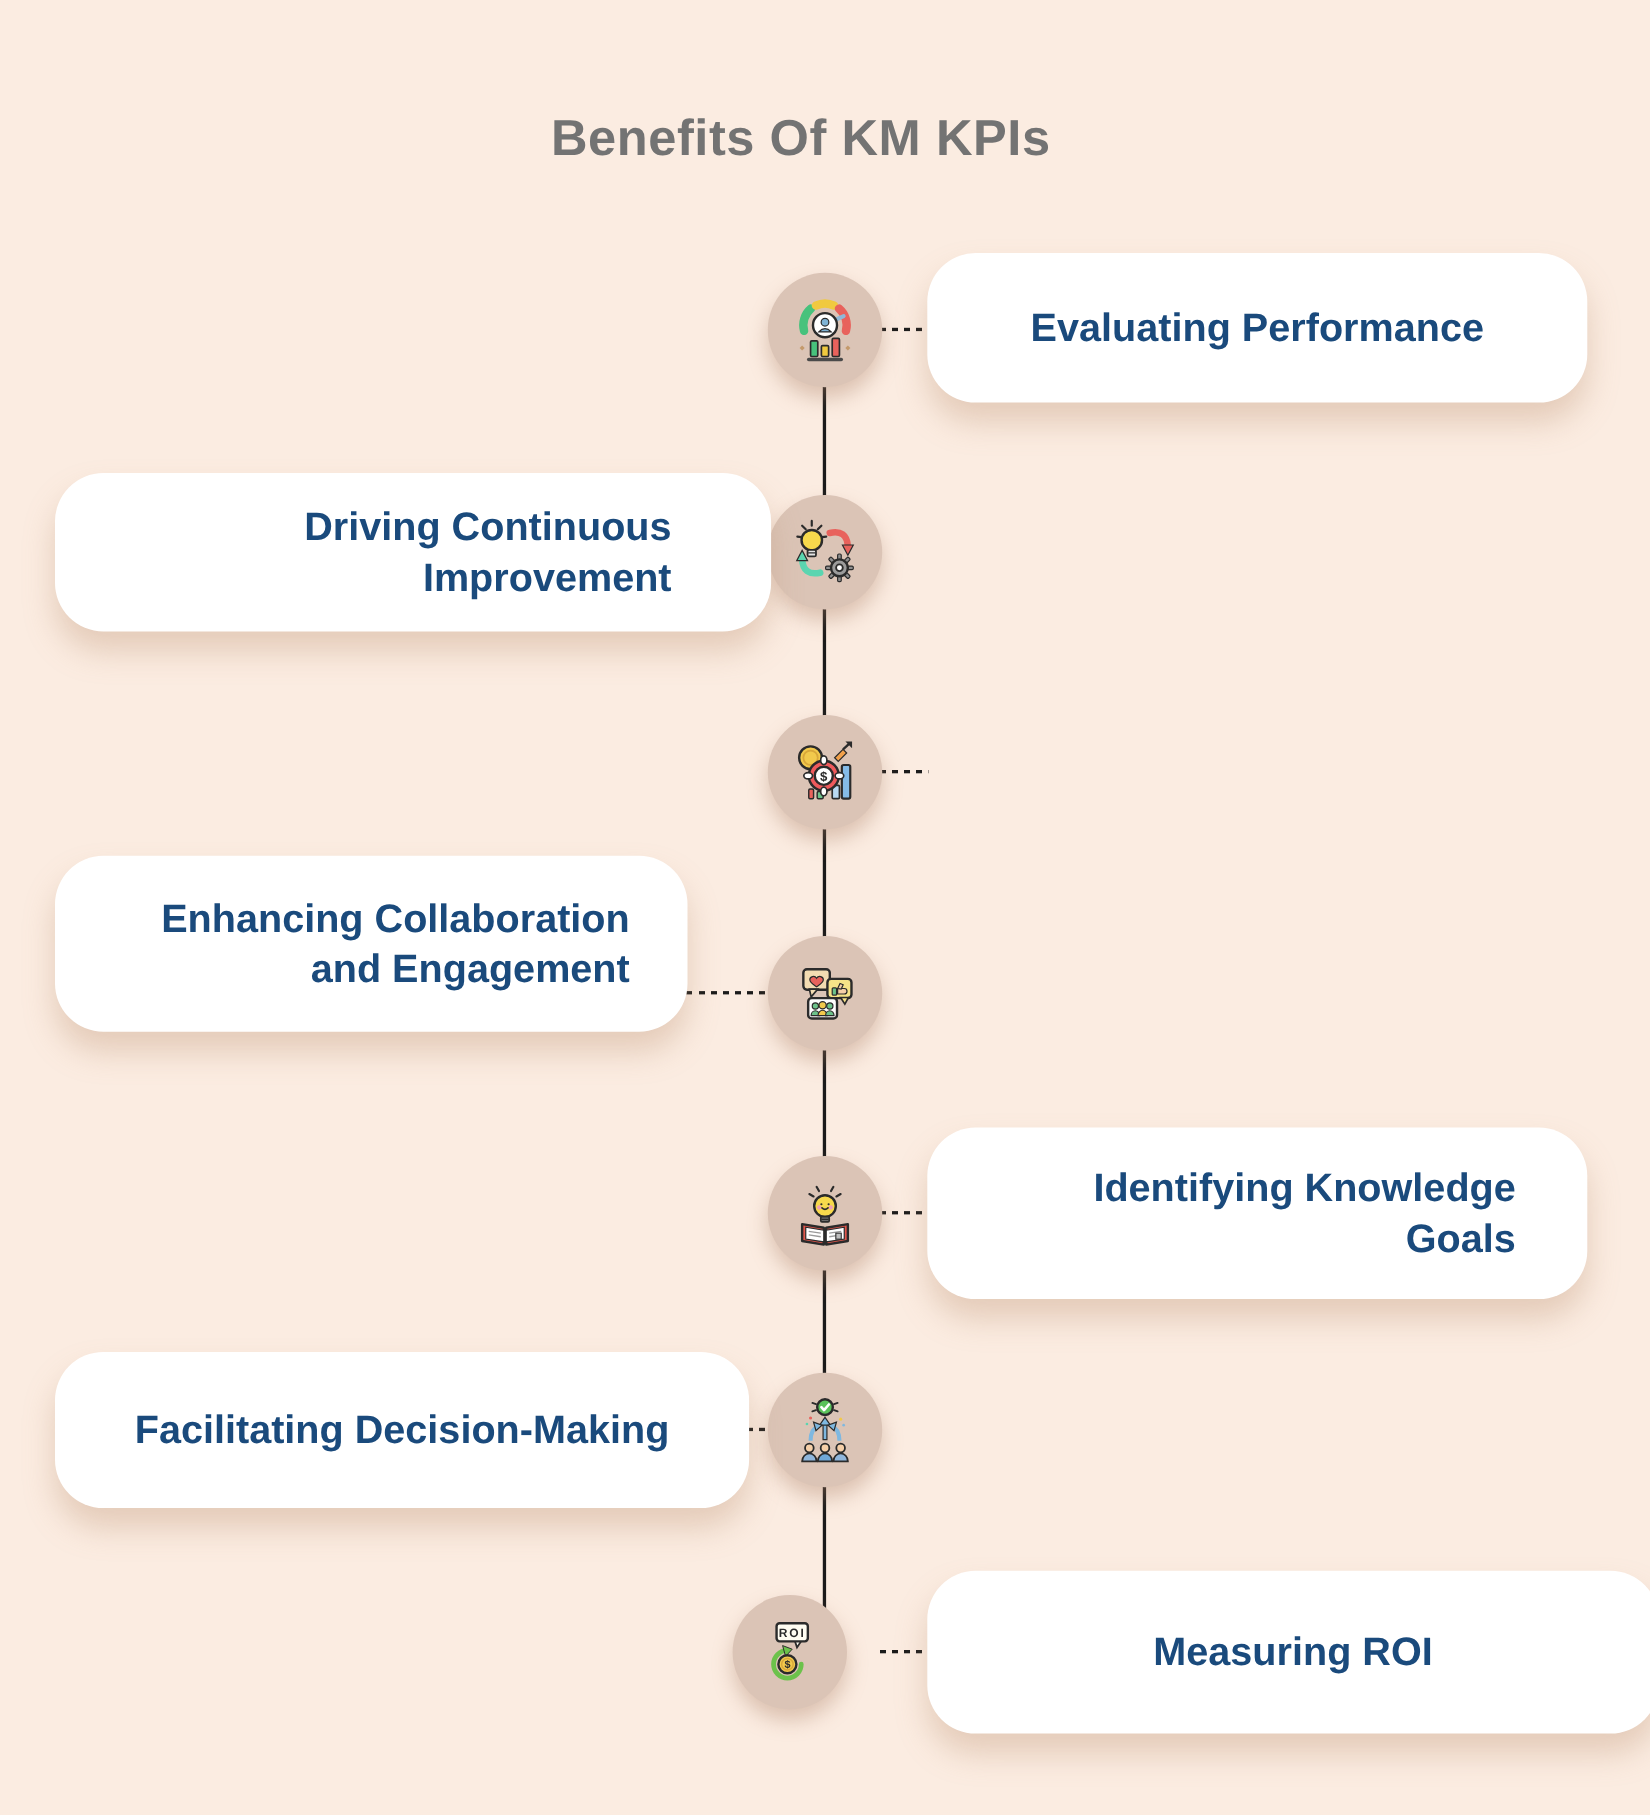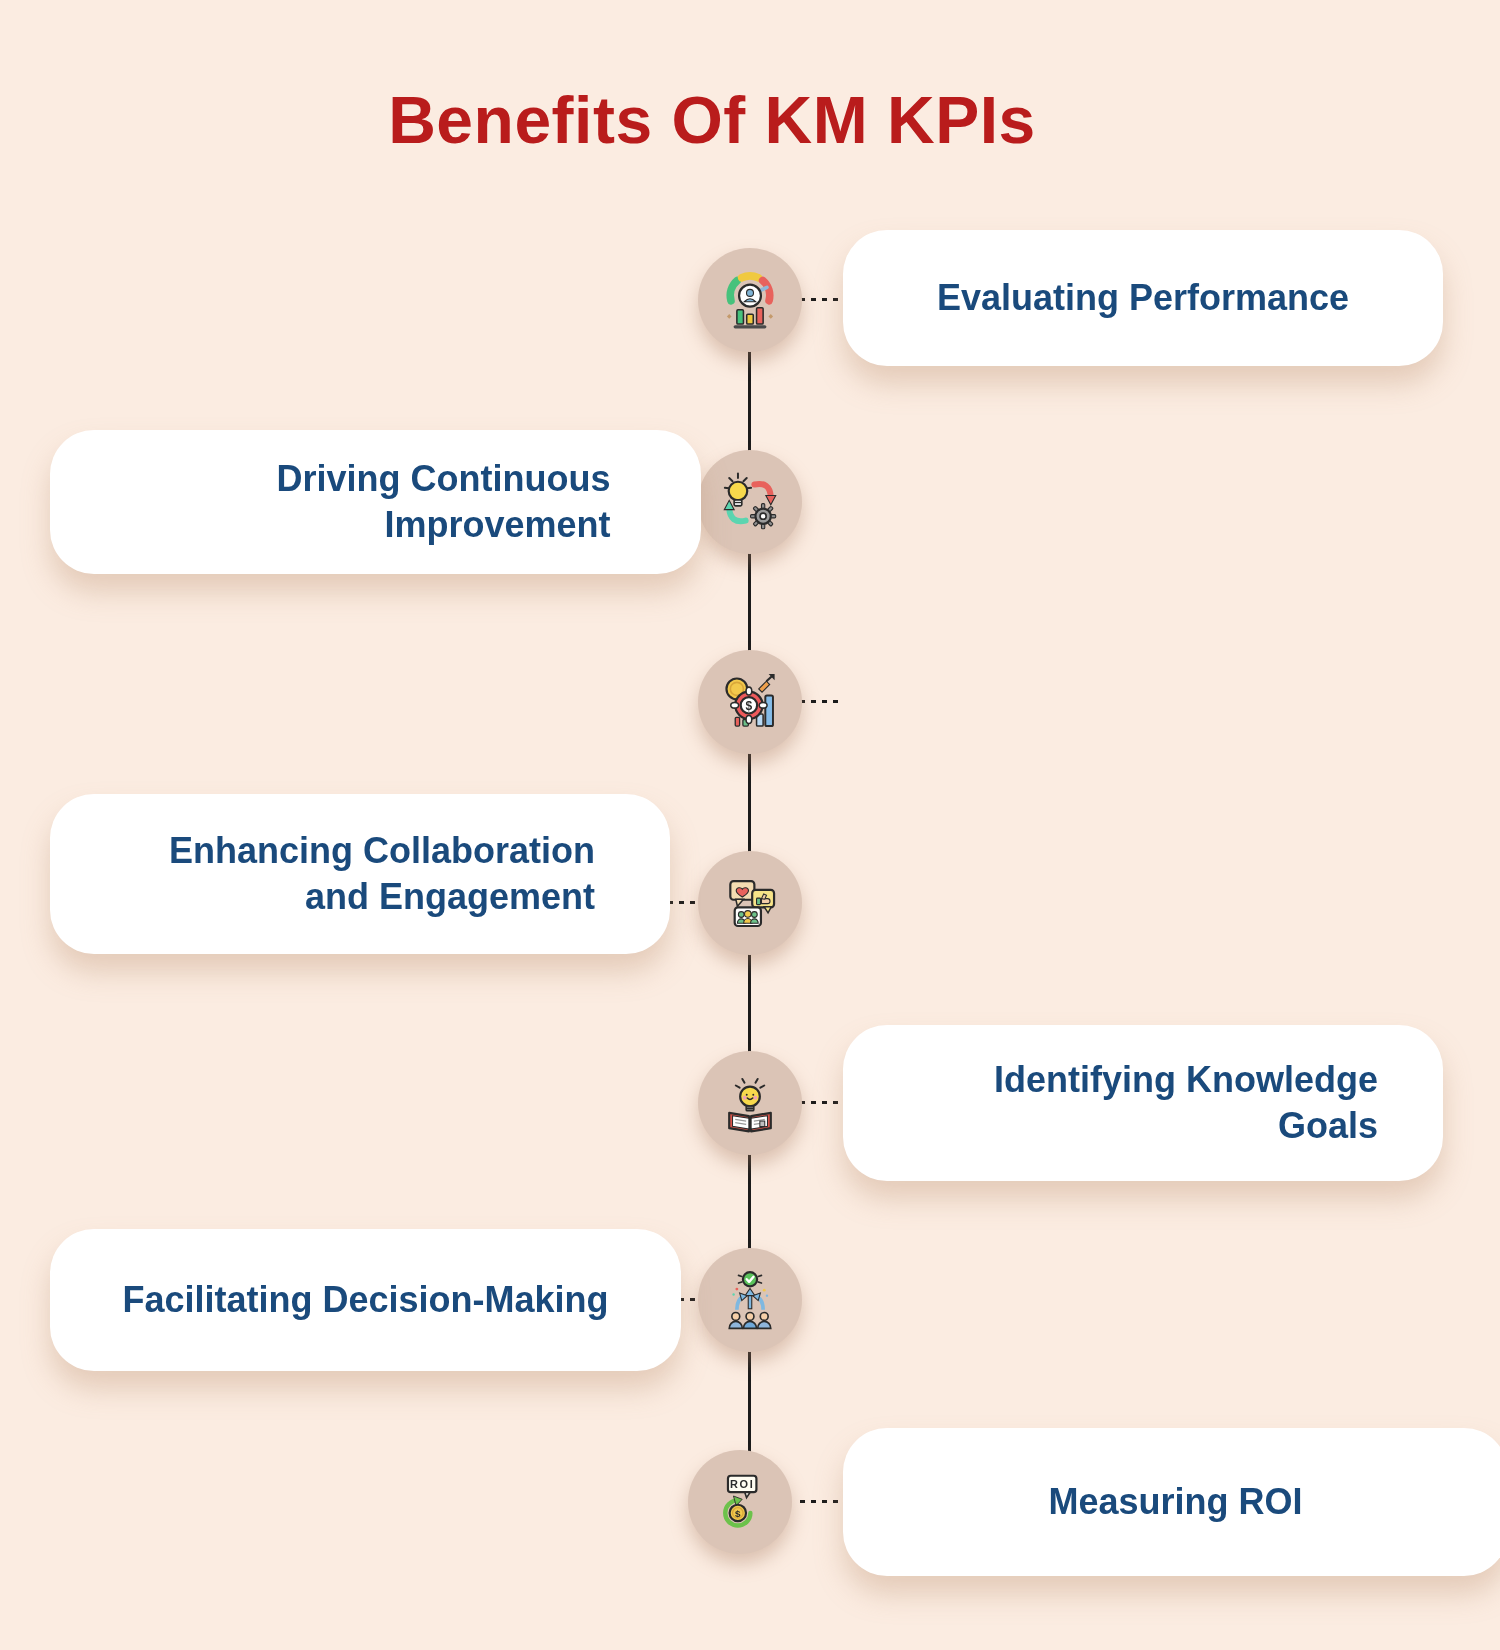--- a/index.html
+++ b/index.html
@@ -6,25 +6,25 @@
   .canvas{
     position:relative;
     width:1500px;height:1650px;
     background:#FBECE1;
     font-family:"Liberation Sans",sans-serif;
     overflow:hidden;
   }
   .title{
     position:absolute;
     left:0;top:82px;width:1424px;
-    margin:0;
+    margin:16px;
     text-align:center;
-    font-size:66px;
+    font-size:46px;
     font-weight:bold;
-    color:#b91c1c;
+    color:#737373;
     letter-spacing:0.5px;
   }
   .spine{
     position:absolute;
     left:748px;top:300px;
     width:3px;height:1202px;
     background:#1b1b1b;
     z-index:1;
   }
   .connector{
@@ -166,21 +166,21 @@
       <path d="M42.5,28 l2,-4.2 l2.6,1.1 l-1.6,3.6 Z" fill="#F5CFA8" stroke="#2b2b2b" stroke-width="1"></path>
       <rect x="18" y="36" width="24" height="17" rx="3" fill="#FEFEFE" stroke="#2b2b2b" stroke-width="2"></rect>
       <circle cx="24" cy="42.5" r="2.6" fill="#6CC28A" stroke="#2b2b2b" stroke-width="1"></circle>
       <circle cx="30" cy="42" r="3" fill="#F2C94C" stroke="#2b2b2b" stroke-width="1"></circle>
       <circle cx="36" cy="42.5" r="2.6" fill="#6CC28A" stroke="#2b2b2b" stroke-width="1"></circle>
       <path d="M20.5,50.5 a3.5,4 0 0 1 7,0 Z" fill="#6CC28A" stroke="#2b2b2b" stroke-width="1"></path>
       <path d="M26.2,50.5 a3.8,4.4 0 0 1 7.6,0 Z" fill="#F2C94C" stroke="#2b2b2b" stroke-width="1"></path>
       <path d="M32.5,50.5 a3.5,4 0 0 1 7,0 Z" fill="#6CC28A" stroke="#2b2b2b" stroke-width="1"></path>
     </svg>
   </div>
-  <div class="card" style="left:50px;top:794px;width:620px;height:160px">
+  <div class="card" style="left:50px;top:778px;width:575px;height:160px">
     <span class="label two-line">Enhancing Collaboration and Engagement</span>
   </div>
 
   <div class="node" style="left:698px;top:1051px">
     <svg viewBox="0 0 64 64">
       <g stroke="#2b2b2b" stroke-width="1.8" stroke-linecap="round">
         <line x1="19" y1="16" x2="22.5" y2="18"></line>
         <line x1="25" y1="10" x2="27" y2="13.5"></line>
         <line x1="39" y1="10" x2="37" y2="13.5"></line>
         <line x1="45" y1="16" x2="41.5" y2="18"></line>
@@ -235,21 +235,21 @@
       <circle cx="45" cy="47" r="3.6" fill="#F5CFA8" stroke="#2b2b2b" stroke-width="1.5"></circle>
       <path d="M13,58 a6,6.5 0 0 1 12,0 Z" fill="#8FB6DC" stroke="#2b2b2b" stroke-width="1.5"></path>
       <path d="M26,58 a6,6.5 0 0 1 12,0 Z" fill="#6FA8D8" stroke="#2b2b2b" stroke-width="1.5"></path>
       <path d="M39,58 a6,6.5 0 0 1 12,0 Z" fill="#8FB6DC" stroke="#2b2b2b" stroke-width="1.5"></path>
     </svg>
   </div>
   <div class="card" style="left:50px;top:1229px;width:631px;height:142px">
     <span class="label one-line">Facilitating Decision-Making</span>
   </div>
 
-  <div class="node" style="left:688px;top:1450px">
+  <div class="node" style="left:666px;top:1450px">
     <svg viewBox="0 0 64 64">
       <polygon points="36,22 42,22 38,28" fill="#FFFDF2" stroke="#2b2b2b" stroke-width="1.5"></polygon>
       <rect x="21" y="8" width="26" height="15" rx="2.5" fill="#FFFDF2" stroke="#2b2b2b" stroke-width="2"></rect>
       <text x="34" y="19.5" font-size="10" font-weight="bold" letter-spacing="1.5" fill="#2b2b2b" text-anchor="middle">ROI</text>
       <path d="M30,30.5 A11.5,11.5 0 1 0 41.5,42" fill="none" stroke="#6CC24B" stroke-width="4" stroke-linecap="round"></path>
       <polygon points="26,26.5 34,29.5 28.5,35.5" fill="#6CC24B" stroke="#2b2b2b" stroke-width="0.8"></polygon>
       <circle cx="30" cy="42" r="7.5" fill="#F2C94C" stroke="#2b2b2b" stroke-width="2"></circle>
       <circle cx="30" cy="42" r="4.8" fill="none" stroke="#D9A73A" stroke-width="1.2"></circle>
       <text x="30" y="45.5" font-size="9" font-weight="bold" fill="#2b2b2b" text-anchor="middle">$</text>
     </svg>

